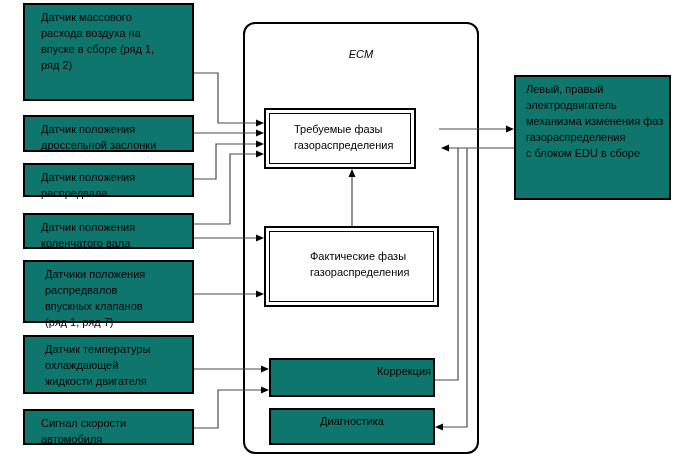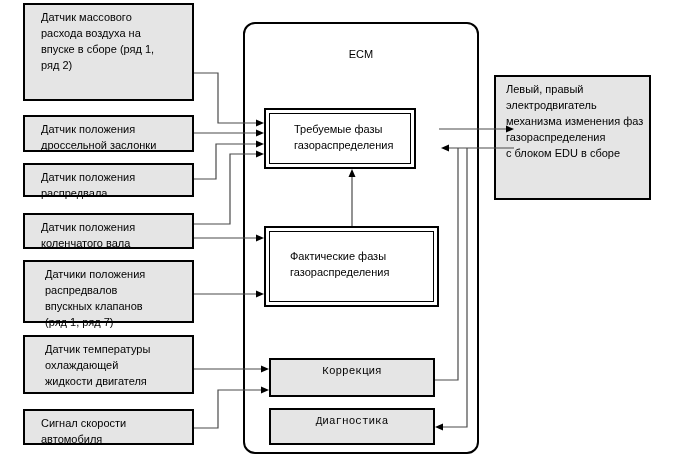--- a/index.html
+++ b/index.html
@@ -11,21 +11,21 @@
     font-family: "Liberation Sans", sans-serif;
     font-size: 11px;
     line-height: 16px;
     color: #000000;
     overflow: hidden;
   }
   .box {
     position: absolute;
     box-sizing: border-box;
     border: 2px solid #000000;
-    background: #e5e5e5;
+    background: #0f766e;
     white-space: pre-line;
   }
   .inputbox { left: 23px; width: 171px; padding: 4px 6px 0 16px; }
   #in1 { top: 3px;   height: 98px; }
   #in2 { top: 115px; height: 37px; }
   #in3 { top: 163px; height: 34px; }
   #in4 { top: 213px; height: 36px; }
   #in5 { top: 260px; height: 63px; padding-left: 20px; }
   #in6 { top: 335px; height: 59px; padding-left: 20px; }
   #in7 { top: 409px; height: 36px; }
@@ -34,40 +34,41 @@
     box-sizing: border-box;
     left: 243px; top: 22px; width: 236px; height: 432px;
     border: 2px solid #000000;
     border-radius: 12px;
     background: #ffffff;
   }
   .ecm-title {
     position: absolute;
     left: 243px; top: 46px; width: 236px;
     text-align: center;
+    font-style: italic;
   }
   .dblbox {
     position: absolute;
     box-sizing: border-box;
     border: 2px solid #000000;
     background: #ffffff;
   }
   .dblbox .inner {
     position: absolute;
     inset: 3px;
     border: 1px solid #000000;
     white-space: pre-line;
   }
   #required { left: 264px; top: 108px; width: 152px; height: 61px; }
   #required .inner { padding: 7px 4px 0 24px; }
   #actual   { left: 264px; top: 226px; width: 175px; height: 81px; }
-  #actual .inner { padding: 16px 4px 0 20px; }
-  #correction  { left: 269px; top: 358px; width: 166px; height: 39px; text-align: center; padding: 3px 2px 0 2px; font-family: Liberation Mono, monospace; }
-  #diagnostics { left: 269px; top: 408px; width: 166px; height: 37px; text-align: center; padding: 3px 2px 0 2px; font-family: Liberation Mono, monospace; }
-  #output { left: 494px; top: 75px; width: 157px; height: 125px; padding: 4px 4px 0 10px; }
+  #actual .inner { padding: 16px 4px 0 40px; }
+  #correction  { left: 269px; top: 358px; width: 166px; height: 39px; text-align: right; padding: 3px 2px 0 2px; }
+  #diagnostics { left: 269px; top: 408px; width: 166px; height: 37px; text-align: center; padding: 3px 2px 0 2px; }
+  #output { left: 514px; top: 75px; width: 157px; height: 125px; padding: 4px 4px 0 10px; }
   .feedback-label {
     position: absolute;
     left: 358px; top: 181px;
     white-space: pre-line;
   }
   svg.wires { position: absolute; left: 0; top: 0; width: 688px; height: 463px; pointer-events: none; }
   svg.wires polyline { fill: none; stroke: #4a4a4a; stroke-width: 1.2; }
   svg.wires polygon { fill: #000000; stroke: none; }
 </style>
 </head>

